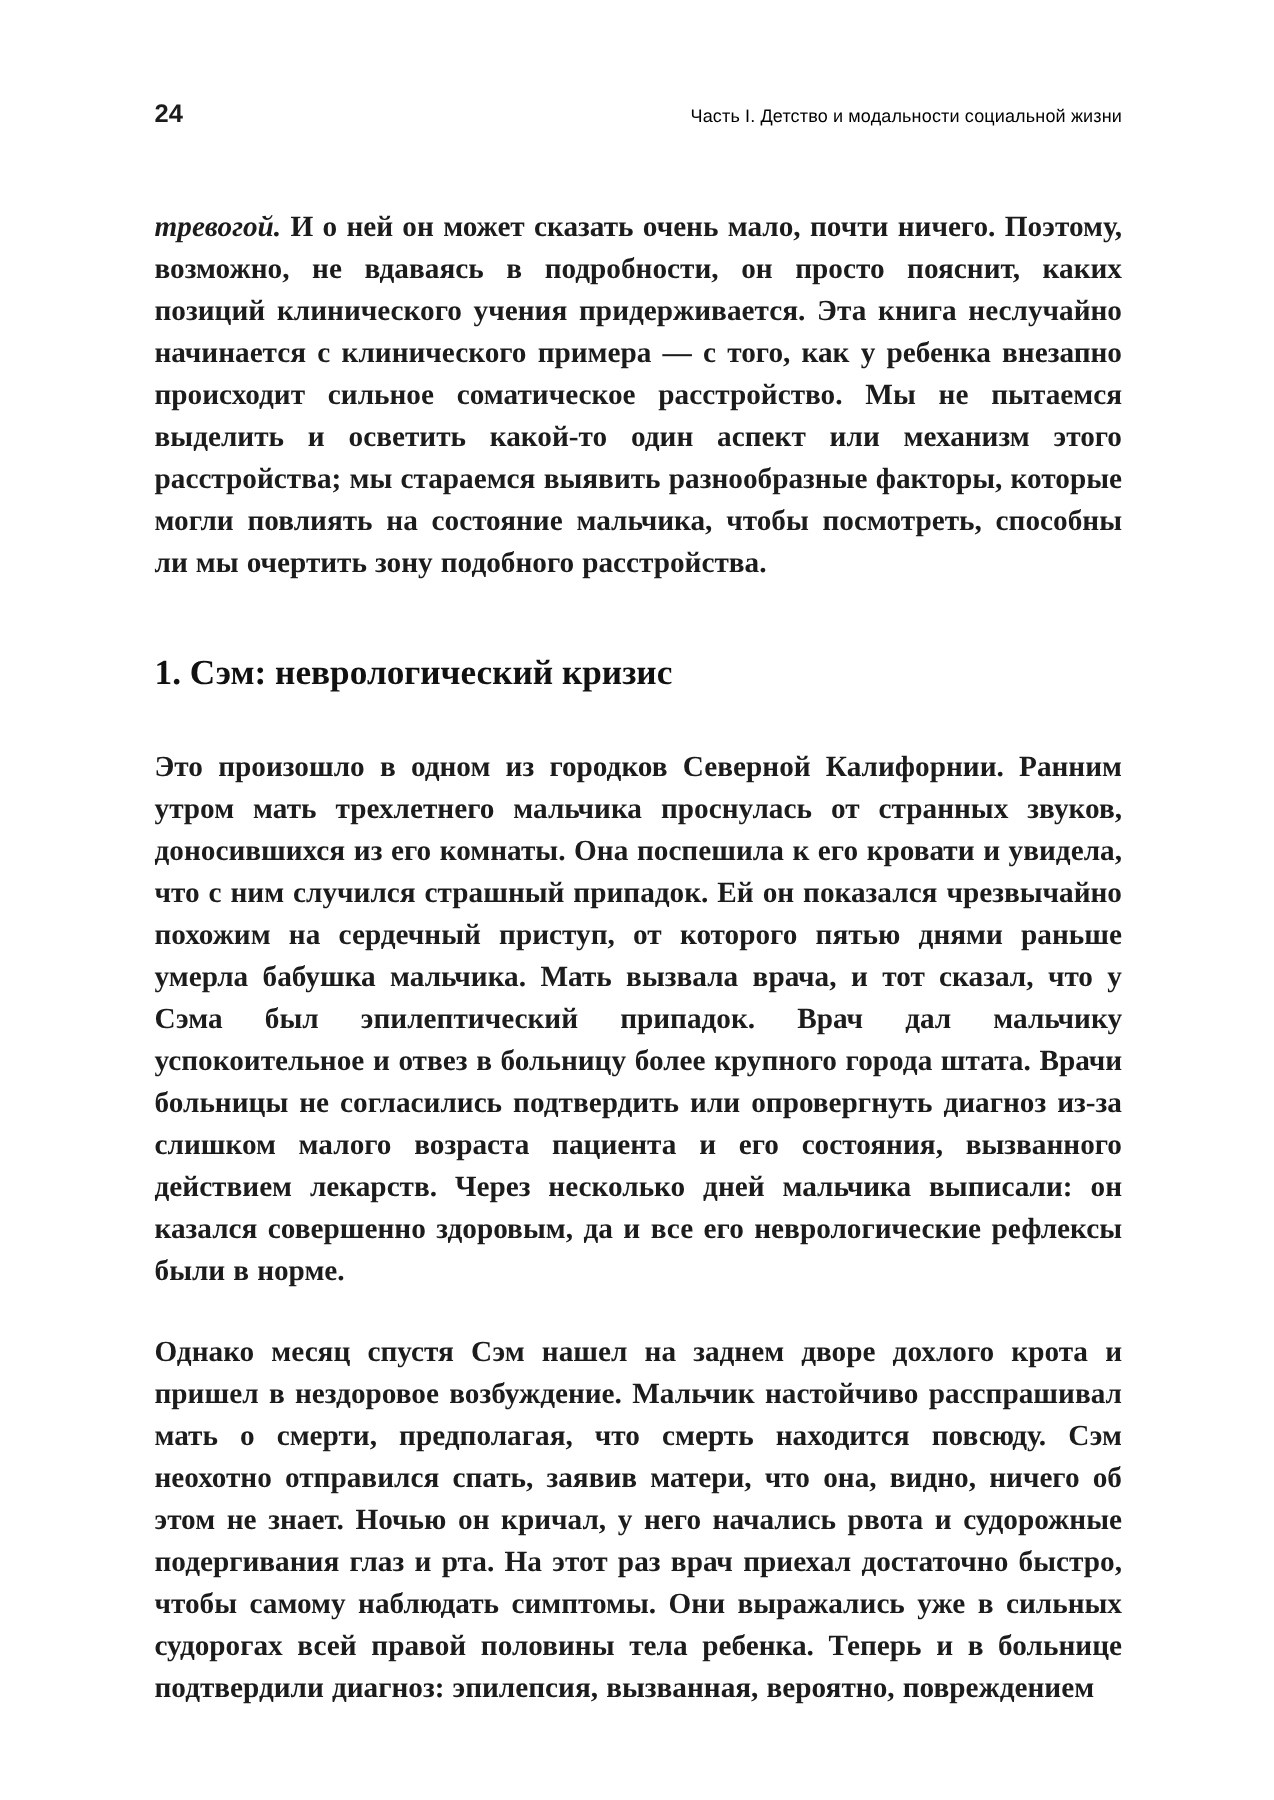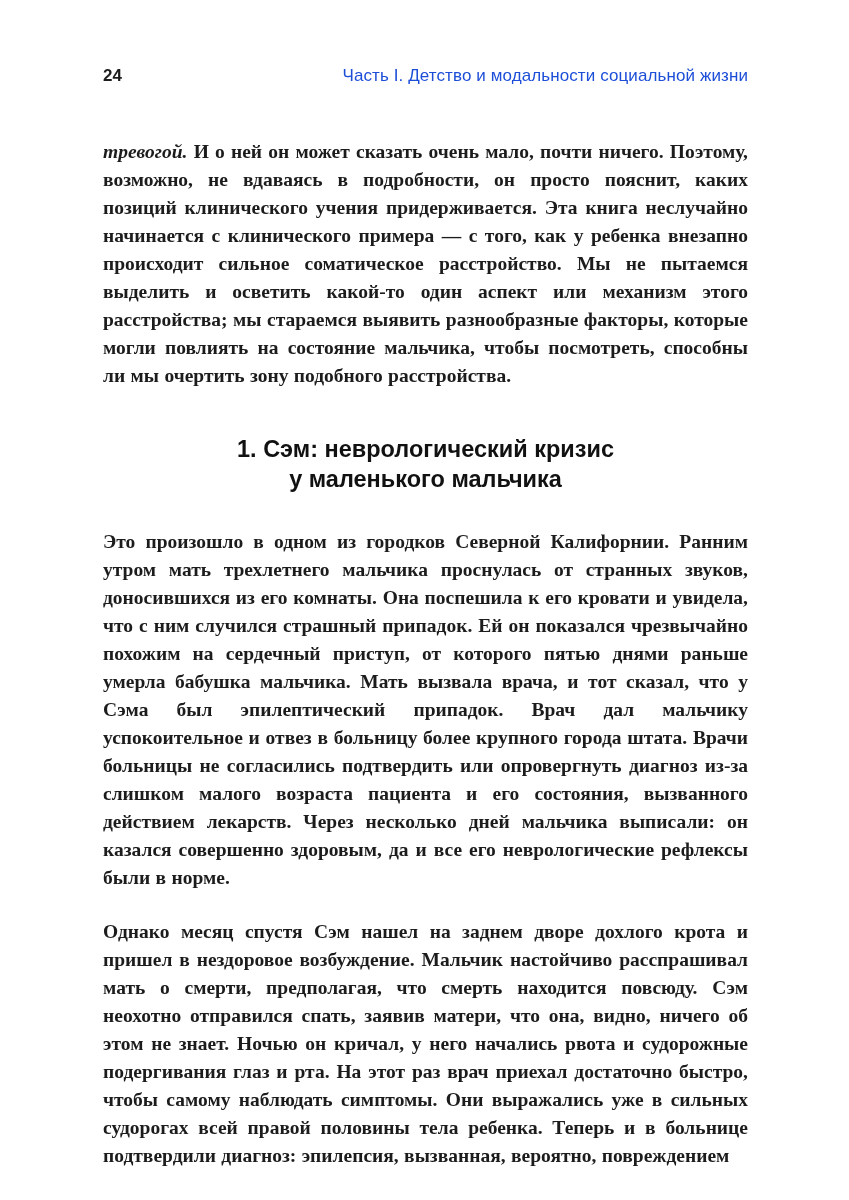--- a/index.html
+++ b/index.html
@@ -28,23 +28,23 @@
     margin-bottom: 52px;
   }
 
   .page-number {
     font-size: 17px;
     font-weight: 700;
     color: #1c1c1c;
   }
 
   .running-head {
-    font-size: 17px;
+    font-size: 12px;
     font-weight: 400;
-    color: #1d4ed8;
+    color: #000000;
     letter-spacing: 0.1px;
   }
 
   .text-block {
     width: 645px;
   }
 
   .body-paragraph {
     font-size: 19.5px;
     line-height: 28px;
@@ -58,25 +58,25 @@
 
   .body-paragraph.spaced {
     margin-top: 26px;
   }
 
   .lead-italic {
     font-style: italic;
   }
 
   .section-heading {
-    font-family: Liberation Sans, sans-serif;
+    font-family: Liberation Serif, serif;
     font-size: 23.5px;
     font-weight: 700;
     line-height: 30px;
-    text-align: center;
+    text-align: left;
     color: #111111;
     margin-top: 44px;
     margin-bottom: 34px;
   }
 
   .heading-line {
     display: block;
   }
 </style>
 </head>
@@ -88,21 +88,20 @@
     <span class="page-number">24</span>
     <span class="running-head">Часть I. Детство и модальности социальной жизни</span>
   </header>
 
   <main class="text-block">
 
     <p class="body-paragraph"><em class="lead-italic">тревогой.</em><span> И о ней он может сказать очень мало, почти ничего. Поэтому, возможно, не вдаваясь в подробности, он просто пояснит, каких позиций клинического учения придерживается. Эта книга неслучайно начинается с клинического примера — с того, как у ребенка внезапно происходит сильное соматическое расстройство. Мы не пытаемся выделить и осветить какой-то один аспект или механизм этого расстройства; мы стараемся выявить разнообразные факторы, которые могли повлиять на состояние мальчика, чтобы посмотреть, способны ли мы очертить зону подобного расстройства.</span></p>
 
     <h2 class="section-heading">
       <span class="heading-line">1. Сэм: неврологический кризис</span>
-      <span class="heading-line">у маленького мальчика</span>
     </h2>
 
     <p class="body-paragraph">Это произошло в одном из городков Северной Калифорнии. Ранним утром мать трехлетнего мальчика проснулась от странных звуков, доносившихся из его комнаты. Она поспешила к его кровати и увидела, что с ним случился страшный припадок. Ей он показался чрезвычайно похожим на сердечный приступ, от которого пятью днями раньше умерла бабушка мальчика. Мать вызвала врача, и тот сказал, что у Сэма был эпилептический припадок. Врач дал мальчику успокоительное и отвез в больницу более крупного города штата. Врачи больницы не согласились подтвердить или опровергнуть диагноз из-за слишком малого возраста пациента и его состояния, вызванного действием лекарств. Через несколько дней мальчика выписали: он казался совершенно здоровым, да и все его неврологические рефлексы были в норме.</p>
 
     <p class="body-paragraph spaced">Однако месяц спустя Сэм нашел на заднем дворе дохлого крота и пришел в нездоровое возбуждение. Мальчик настойчиво расспрашивал мать о смерти, предполагая, что смерть находится повсюду. Сэм неохотно отправился спать, заявив матери, что она, видно, ничего об этом не знает. Ночью он кричал, у него начались рвота и судорожные подергивания глаз и рта. На этот раз врач приехал достаточно быстро, чтобы самому наблюдать симптомы. Они выражались уже в сильных судорогах всей правой половины тела ребенка. Теперь и в больнице подтвердили диагноз: эпилепсия, вызванная, вероятно, повреждением</p>
 
   </main>
 
 </div>
 

